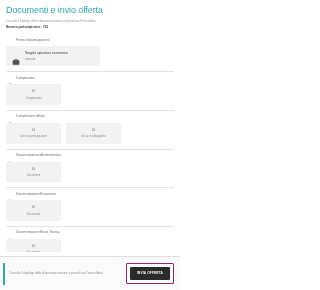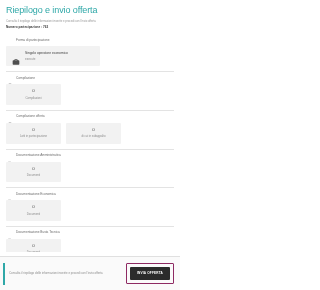--- a/index.html
+++ b/index.html
@@ -174,21 +174,21 @@
     display: block;
     white-space: nowrap;
   }
 </style>
 </head>
 <body>
 
 <div class="page">
 
   <div class="header">
-    <div class="page-title">Riepilogo e invio offerta</div>
+    <div class="page-title">Documenti e invio offerta</div>
     <div class="subtitle">Consulta il riepilogo delle informazioni inserite e procedi con l'invio offerta</div>
     <div class="partecipazione-line">Numero partecipazione : 763</div>
   </div>
 
   <div class="body" id="sections-host">
       <div class="section">
         <div class="sec-head">
           <span class="sec-icon dark"><svg viewBox="0 0 24 24" width="100%" height="100%" fill="currentColor">
               <path d="M9 4h6a2 2 0 0 1 2 2v1h3a2 2 0 0 1 2 2v9a2 2 0 0 1-2 2H4a2 2 0 0 1-2-2V9a2 2 0 0 1 2-2h3V6a2 2 0 0 1 2-2zm0 3h6V6H9v1z"></path>
             </svg></span>

